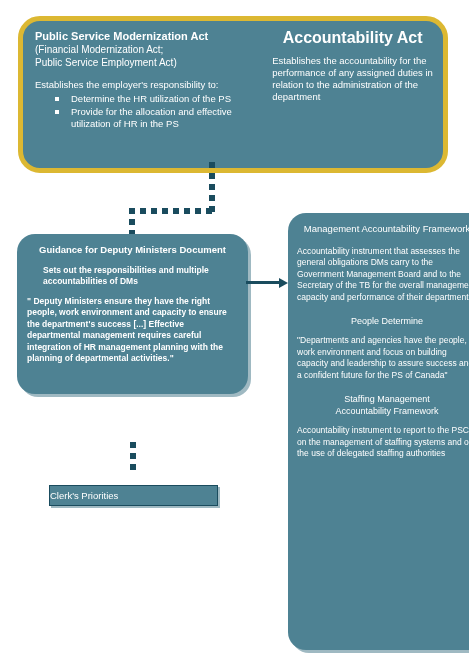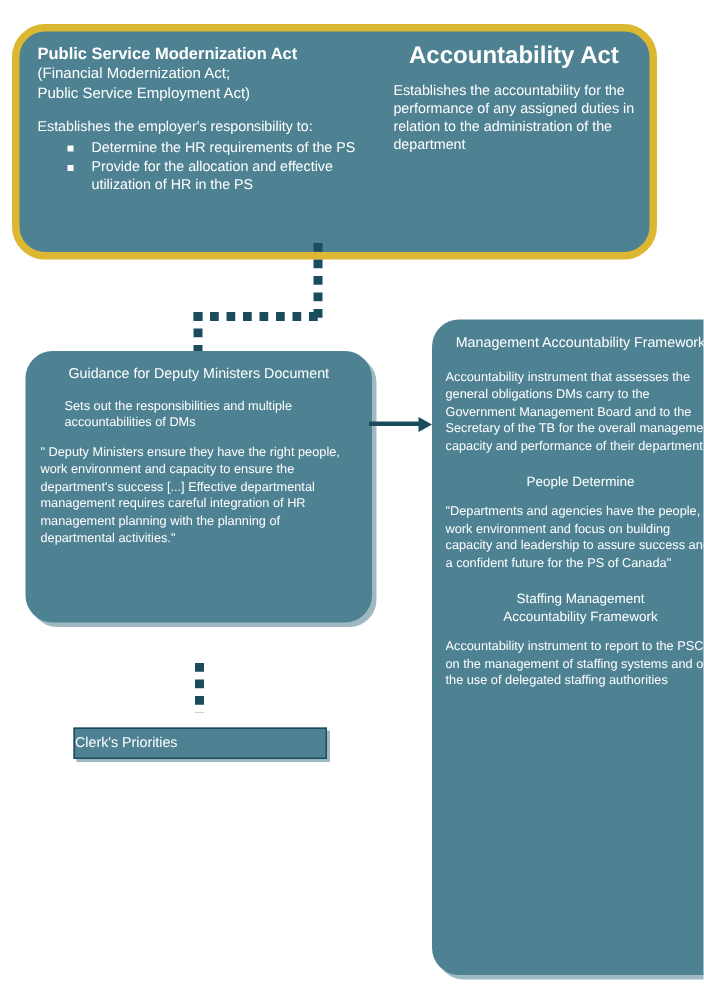--- a/index.html
+++ b/index.html
@@ -18,38 +18,39 @@
 
   
   .box {
     position: absolute;
     box-sizing: border-box;
     background: #4e8293;
   }
 
   
   #statutes-box {
-    left: 8px;
+    left: 18px;
     top: 16px;
     width: 430px;
     height: 157px;
     border: 5px solid #dcb832;
     border-radius: 22px;
     padding: 8px 10px 6px 12px;
   }
 
   
   #guidance-box {
     left: 17px;
     top: 234px;
     width: 231px;
-    height: 181px;
+    height: 160px;
     border-radius: 18px;
     box-shadow: 3px 3px 0 0 #9fb9c2;
     padding: 10px 10px 8px 10px;
+    font-weight: bold;
   }
 
   
   #maf-box {
     left: 288px;
     top: 213px;
     width: 198px;
     height: 437px;
     border-radius: 18px;
     box-shadow: 3px 3px 0 0 #9fb9c2;
@@ -184,21 +185,21 @@
 <div class="box" id="statutes-box">
   <div class="cols">
 
     <div class="col-left">
       <p class="hd-bold">Public Service Modernization Act</p>
       <p class="title-plain">(Financial Modernization Act;</p>
       <p class="title-plain">Public Service Employment Act)</p>
       <div class="spacer-10"></div>
       <p class="body-sm">Establishes the employer's responsibility to:</p>
       <ul class="sq">
-        <li>Determine the HR requirements of the PS</li>
+        <li>Determine the HR utilization of the PS</li>
         <li>Provide for the allocation and effective utilization of HR in the PS</li>
       </ul>
     </div>
 
     <div class="col-right">
       <p class="hd-center">Accountability Act</p>
       <div class="spacer-10"></div>
       <p class="body-sm">Establishes the accountability for the performance of any assigned duties in relation to the administration of the department</p>
     </div>
 

